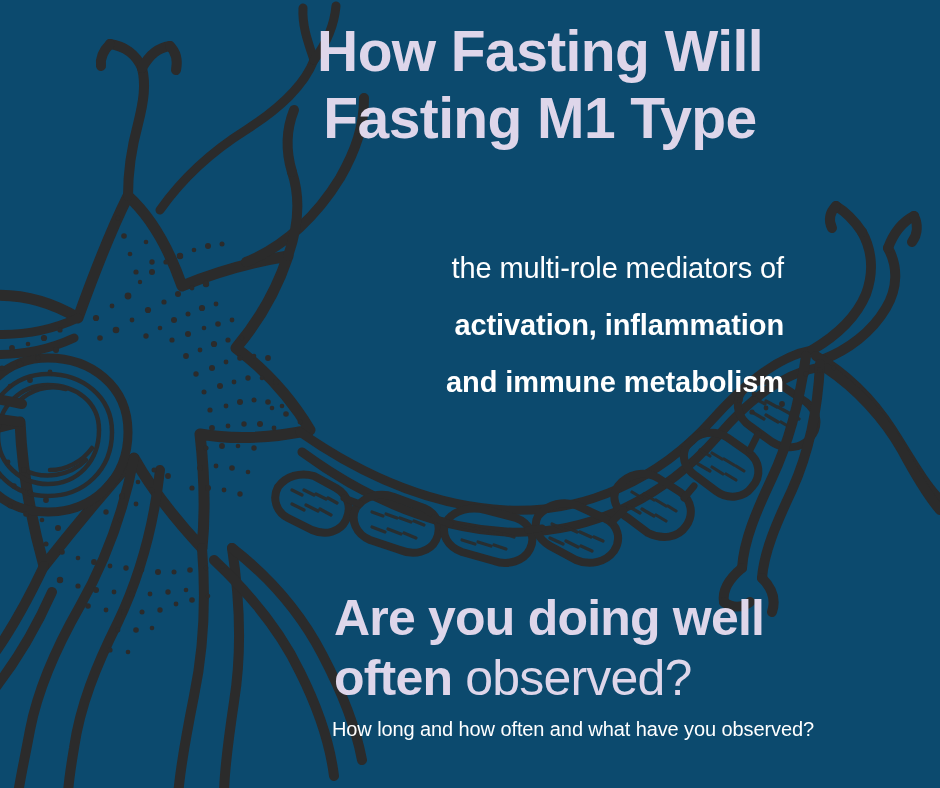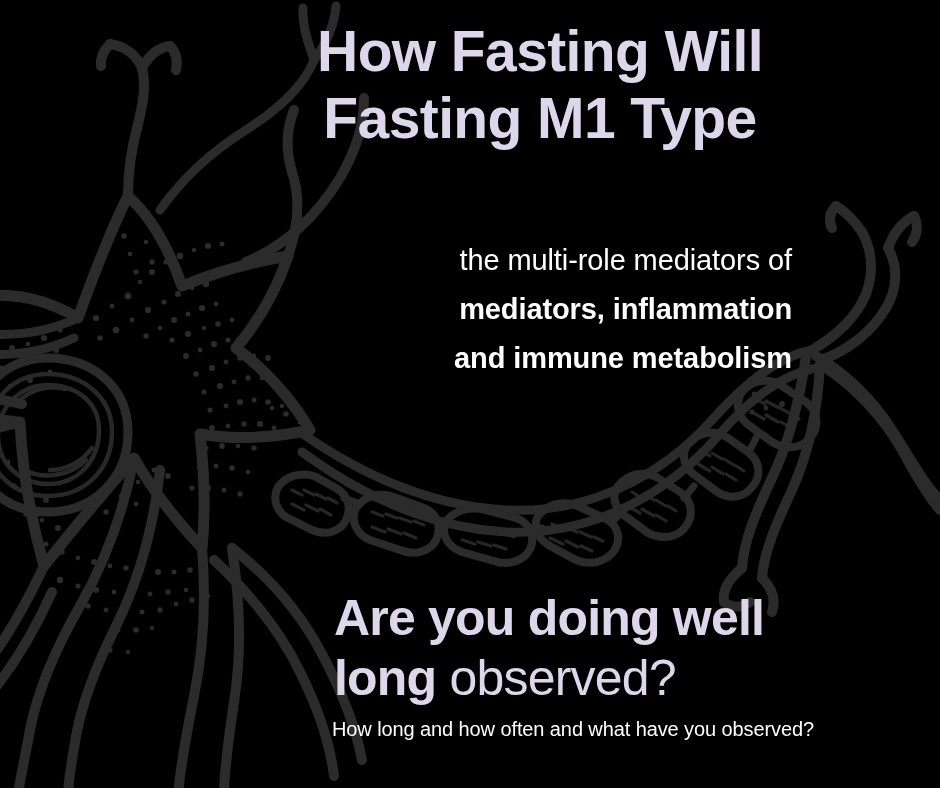--- a/index.html
+++ b/index.html
@@ -8,21 +8,21 @@
     padding: 0;
     background: #6f6f6f;
   }
   * { box-sizing: border-box; }
 
   .poster {
     position: relative;
     width: 940px;
     height: 788px;
     overflow: hidden;
-    background: #000000;
+    background: #0c4a6e;
     font-family: "Liberation Sans", sans-serif;
     -webkit-font-smoothing: antialiased;
   }
 
   
   .illustration {
     position: absolute;
     inset: 0;
     width: 940px;
     height: 788px;
@@ -55,21 +55,21 @@
   }
 
   .subhead-block {
     position: absolute;
     left: 380px;
     top: 232px;
     width: 420px;
     text-align: right;
   }
   .subhead-line {
-    margin: 8px;
+    margin: 16px;
     color: #ffffff;
     font-size: 29px;
     line-height: 41px;
     font-weight: 400;
     letter-spacing: -0.1px;
     white-space: nowrap;
   }
   .subhead-line.strong { font-weight: 700; }
 
   .cta-block {
@@ -410,25 +410,25 @@
 
   <div class="text-layer">
 
     <div class="headline-block">
       <h1 class="headline">How Fasting Will</h1>
       <h1 class="headline">Fasting M1 Type</h1>
     </div>
 
     <div class="subhead-block">
       <p class="subhead-line">the multi-role mediators of</p>
-      <p class="subhead-line strong">mediators, inflammation</p>
+      <p class="subhead-line strong">activation, inflammation</p>
       <p class="subhead-line strong">and immune metabolism</p>
     </div>
 
     <div class="cta-block">
       <p class="cta-line bold">Are you doing well</p>
-      <p class="cta-line"><span class="cta-bold-lead">long </span><span class="cta-light-tail">observed?</span></p>
+      <p class="cta-line"><span class="cta-bold-lead">often </span><span class="cta-light-tail">observed?</span></p>
     </div>
 
     <p class="footnote">How long and how often and what have you observed?</p>
 
   </div>
 </div>
 
 </body></html>

